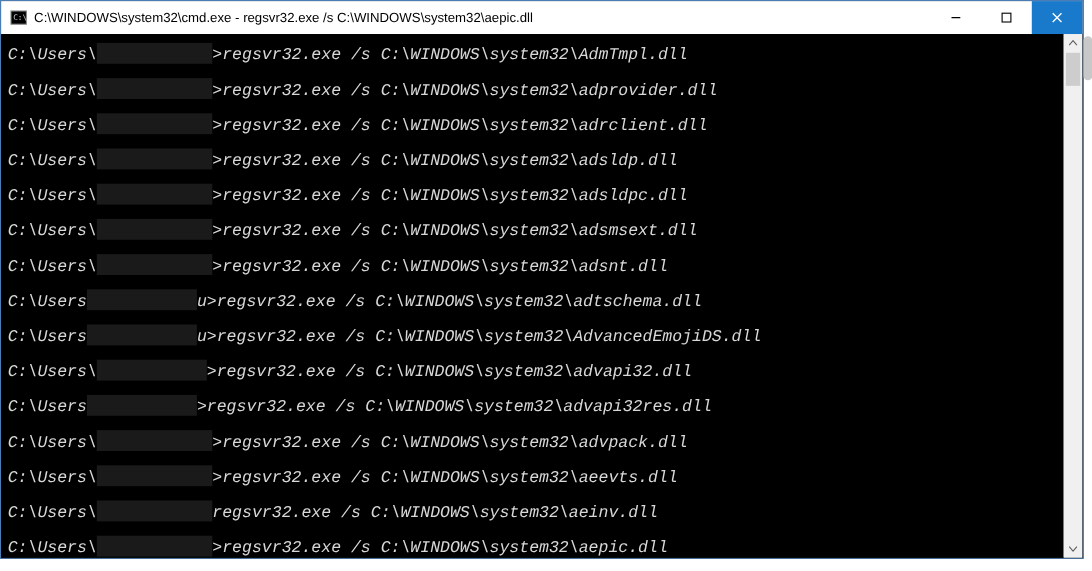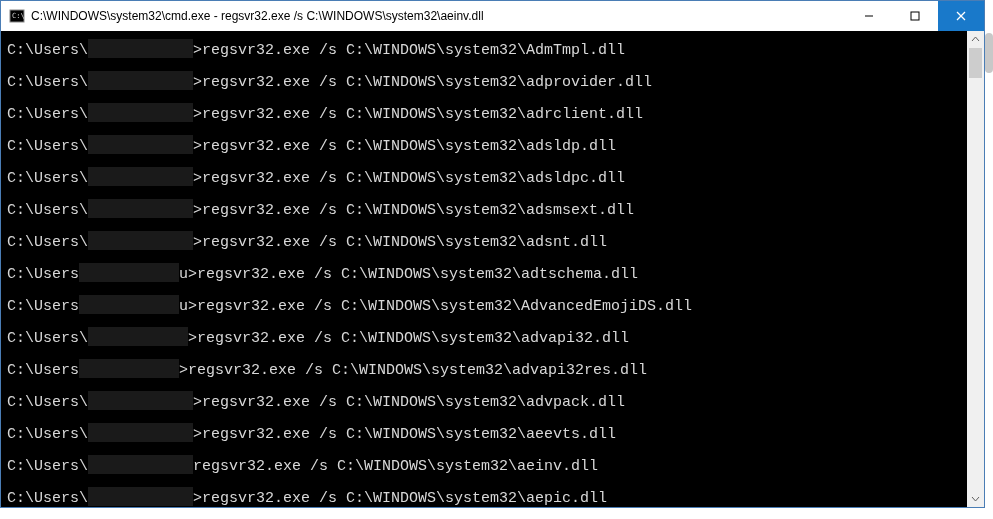--- a/index.html
+++ b/index.html
@@ -77,20 +77,21 @@
     padding: 4px 6px;
     font-family: "NSimSun","SimSun","Consolas","Courier New",monospace;
     font-size: 15px;
     line-height: 32px;
     color: #d8d8d8;
     white-space: pre;
   }
   .cmd-line {
     display: block;
     height: 32px;
+    font-style: italic;
   }
   .redact {
     display: inline-block;
     height: 19px;
     vertical-align: -4px;
     background: #1a1a1a;
   }
   .scrollbar {
     position: absolute;
     right: 0;
@@ -138,21 +139,21 @@
 
 <div class="window">
 
   <div class="titlebar">
     <span class="titlebar-icon">
       <svg width="16" height="16" viewBox="0 0 16 16">
         <rect x="1" y="2" width="14" height="12" fill="#000" stroke="#888" stroke-width="1"></rect>
         <text x="3" y="10" font-size="7" fill="#ccc" font-family="monospace">C:\</text>
       </svg>
     </span>
-    <span class="titlebar-title">C:\WINDOWS\system32\cmd.exe - regsvr32.exe  /s C:\WINDOWS\system32\aeinv.dll</span>
+    <span class="titlebar-title">C:\WINDOWS\system32\cmd.exe - regsvr32.exe  /s C:\WINDOWS\system32\aepic.dll</span>
     <div class="win-controls">
       <button class="win-btn">
         <svg width="10" height="10" viewBox="0 0 10 10">
             <line x1="1" y1="5" x2="9" y2="5" stroke="#000" stroke-width="1"></line>
           </svg>
       </button>
       <button class="win-btn">
         <svg width="10" height="10" viewBox="0 0 10 10">
             <rect x="1" y="1" width="8" height="8" fill="none" stroke="#000" stroke-width="1"></rect>
           </svg>

